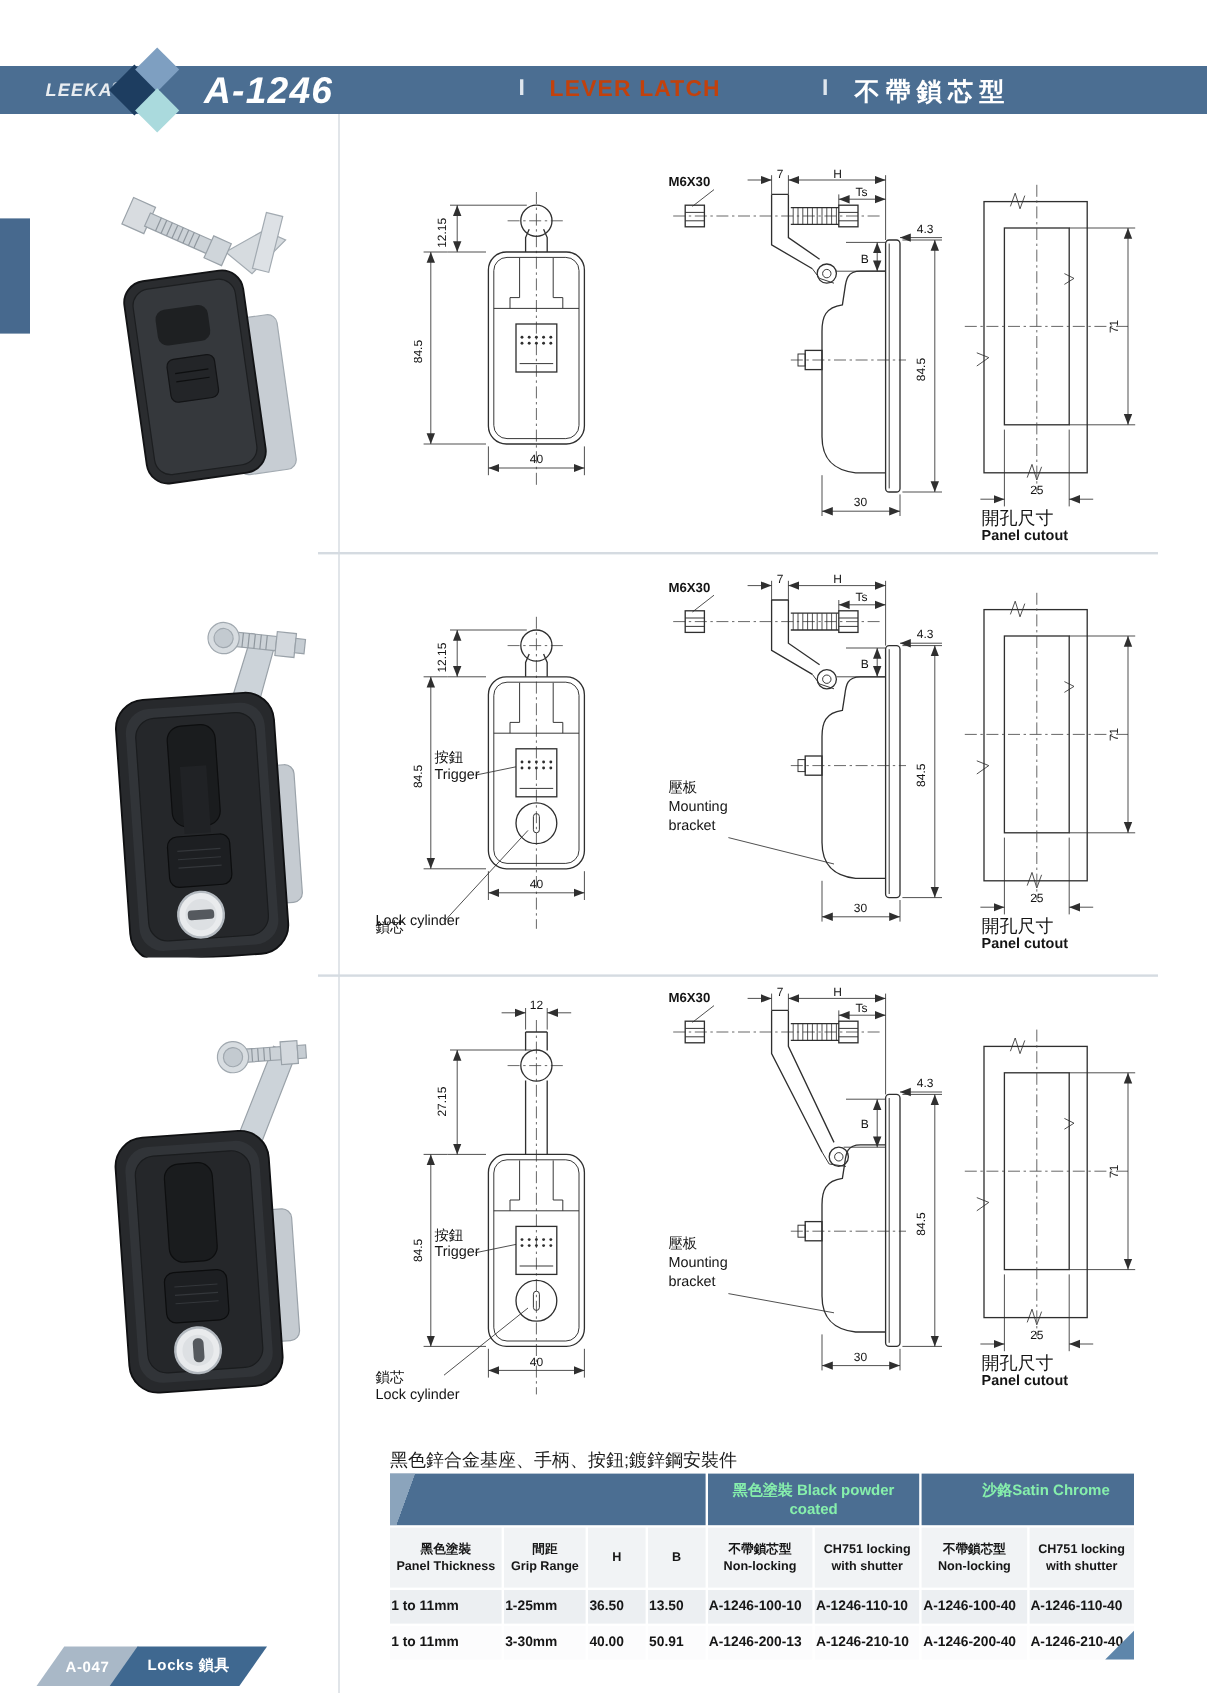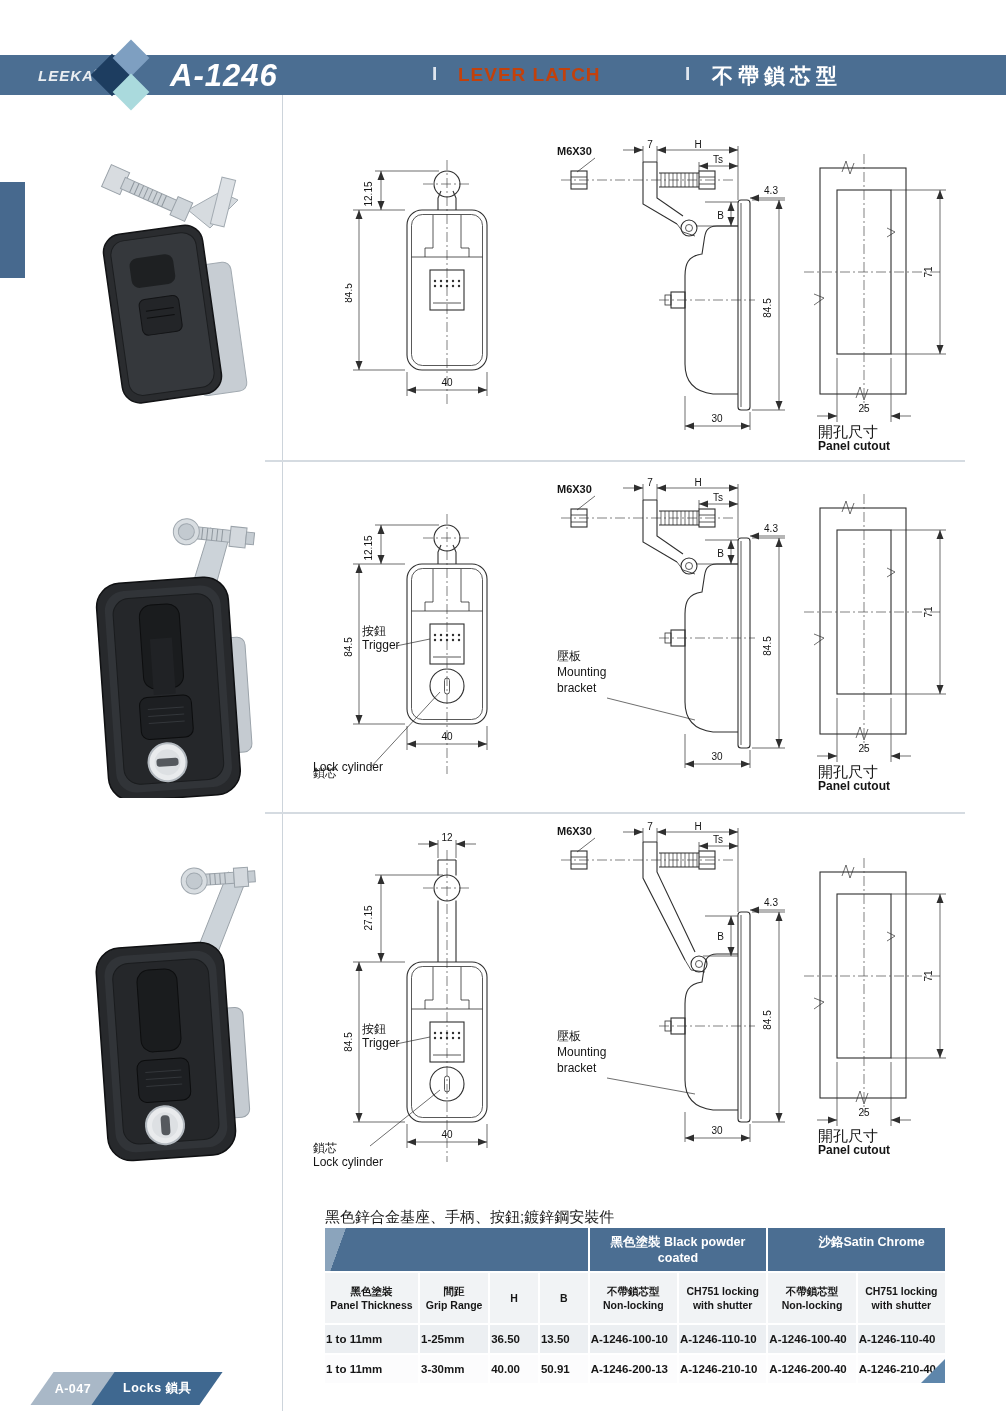--- a/index.html
+++ b/index.html
@@ -34,21 +34,21 @@
   .dt{fill:#2f2f2f;}
 
   
   .desc-zh{left:325px;top:1180px;font-size:15px;color:#1b1b1b;margin-top:28px;}
   .desc-en{left:325px;top:1201px;font-size:14.5px;font-weight:bold;color:#1b1b1b;}
 
   
   .tblwrap{left:325px;top:1228px;width:620px;}
   .grid{position:relative;display:grid;grid-template-columns:15% 11% 7.7% 7.7% repeat(4,1fr);
         gap:2px;width:620px;}
-  .gh{background:#4b6e92;color:#ffffff;font-size:12.5px;font-weight:bold;text-align:center;
+  .gh{background:#4b6e92;color:#86efac;font-size:12.5px;font-weight:bold;text-align:center;
       padding:6px 2px;}
   .corner{background:#4b6e92;position:relative;overflow:hidden;}
   .corner::before{content:'';position:absolute;left:0;top:0;bottom:0;width:34px;
       background:linear-gradient(110deg,#8ba4bc 42%,rgba(0,0,0,0) 42.5%);}
   .ch{background:#f1f3f5;display:flex;flex-direction:column;justify-content:center;
       text-align:center;font-size:10.5px;font-weight:bold;min-height:46px;padding:2px 1px;line-height:1.35;}
   .cell{font-size:11.5px;font-weight:bold;text-align:left;padding:8px 1px;}
   .r1{background:#eceff2;}
   .r2{background:#fcfcfd;}
   .tri{position:absolute;right:0;bottom:0;width:0;height:0;

